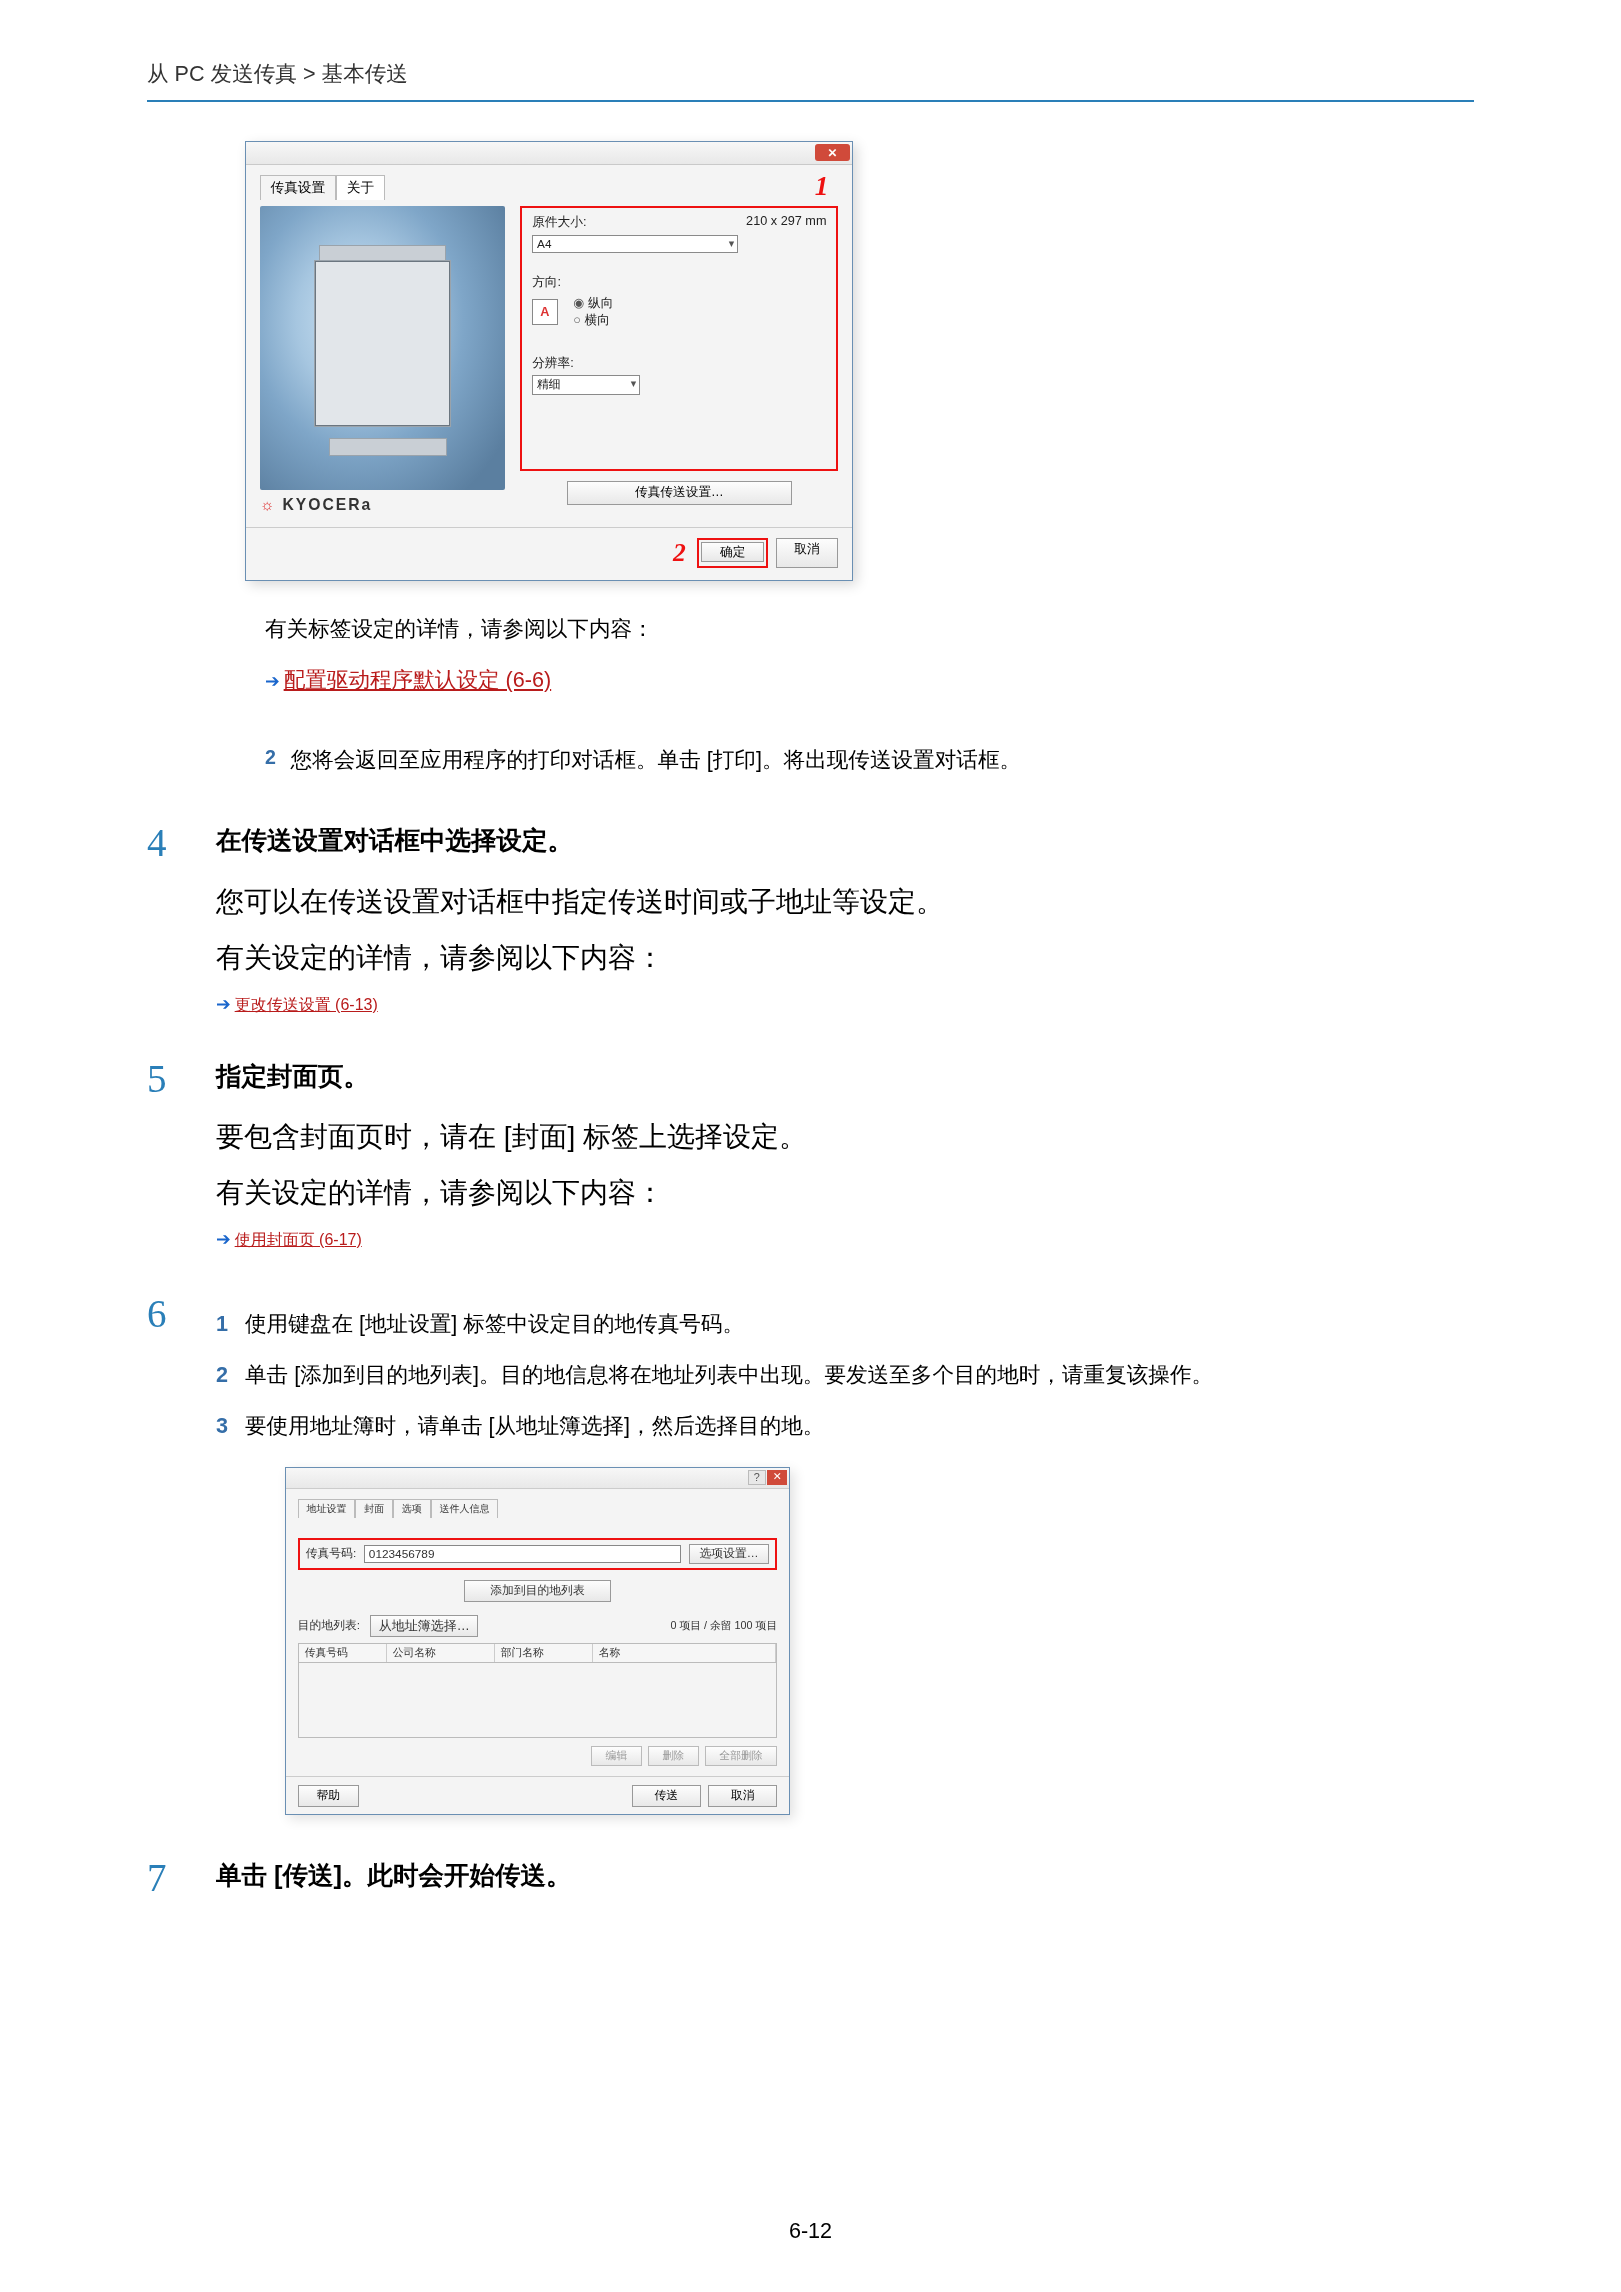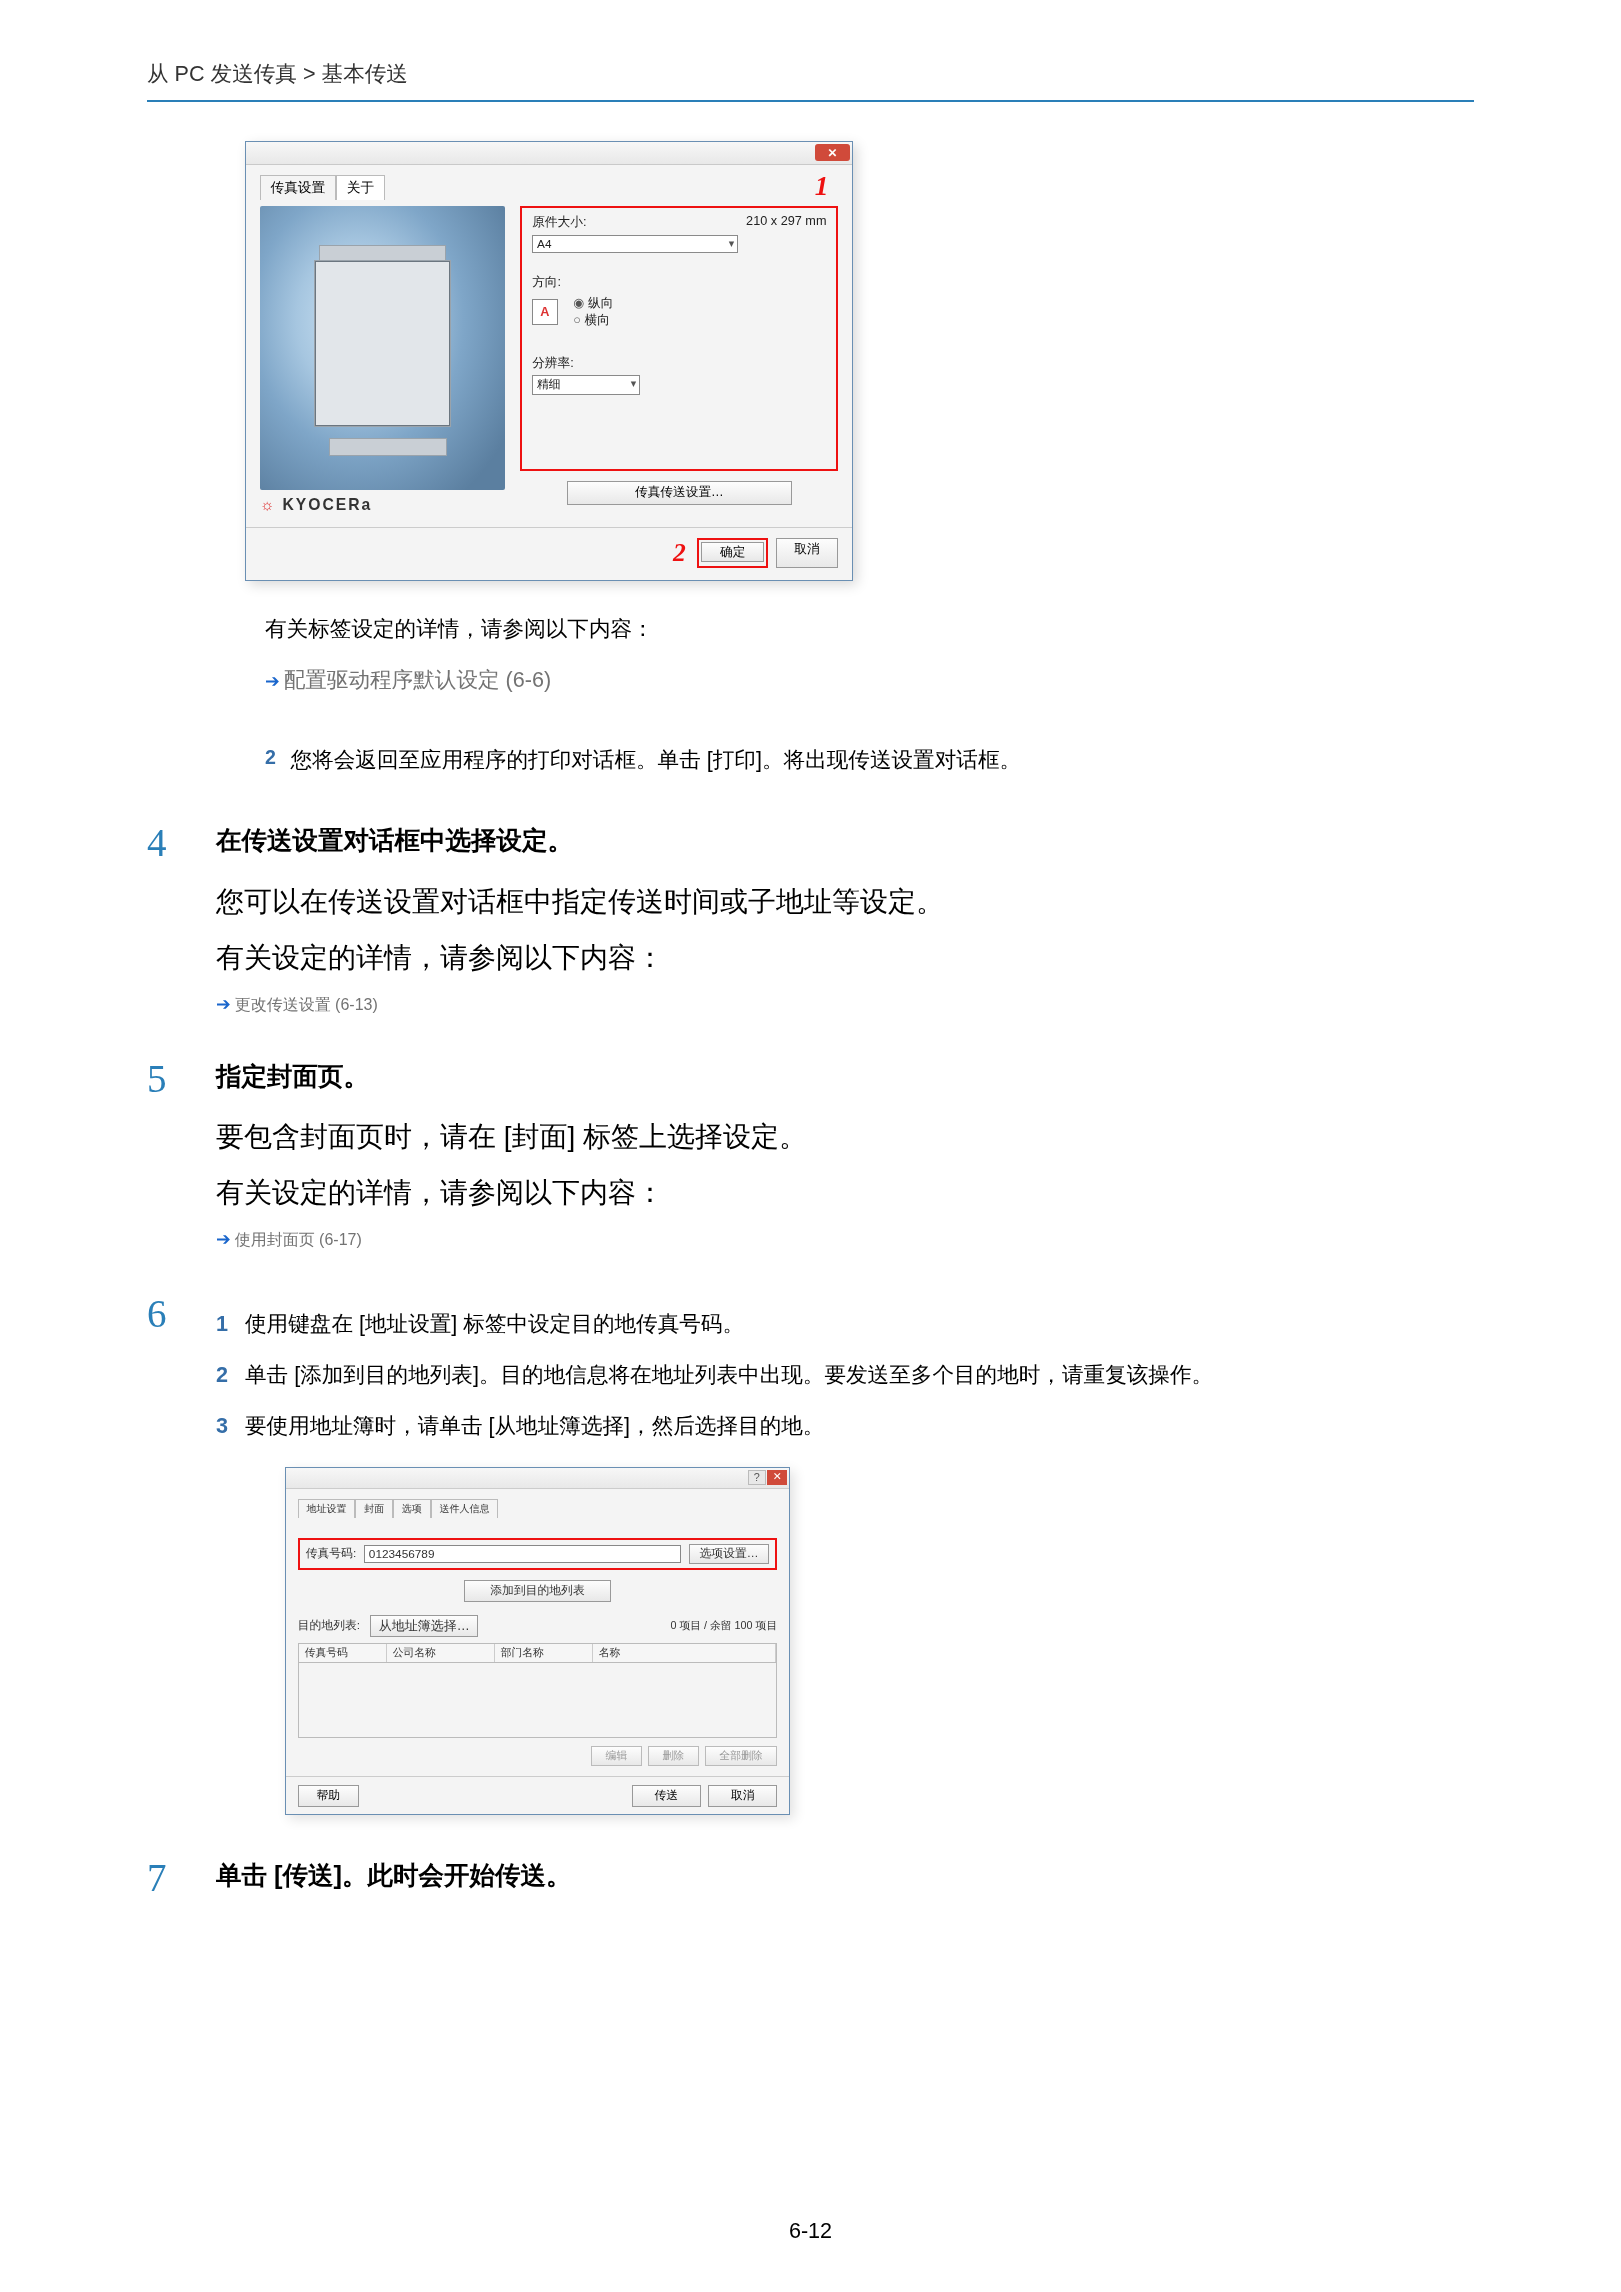--- a/index.html
+++ b/index.html
@@ -103,21 +103,21 @@
     display:flex; justify-content:flex-end; gap:7.8px; position:relative;
   }
   .btn {
     font-size:12.7px; padding:2px 17.6px; background:linear-gradient(#fdfdfd,#e8e8e8);
     border:1px solid #999;
   }
   .okwrap { border:2.9px solid #e11; padding:2px; display:inline-block; }
   .callnum2 { color:#e11; font-size:25.5px; font-weight:bold; font-family:Georgia,serif; font-style:italic; margin-right:3.9px; }
 
   .body-text { font-size:21.6px; line-height:1.9; margin-left:118px; margin-top:27.4px; }
-  .link { color:#737373; }
+  .link { color:#b91c1c; text-decoration:underline; }
   .arrow { color:#1a66cc; font-size:17.6px; margin-right:3.9px; }
   .substep-num { color:#356ea8; font-size:19.6px; font-weight:bold; display:inline-block; width:25.5px; }
 
   .step { display:flex; align-items:flex-start; margin-top:43px; }
   .stepnum { color:#2a7fb8; font-size:39px; font-family:Georgia,"Times New Roman",serif; width:69px; text-align:left; line-height:1; }
   .stepbody { flex:1; }
   .steptitle { font-size:25.5px; font-weight:bold; margin-bottom:15.7px; }
   .steptext { font-size:28px; line-height:2; }
   .linklink { margin-top:7.8px; }
 

